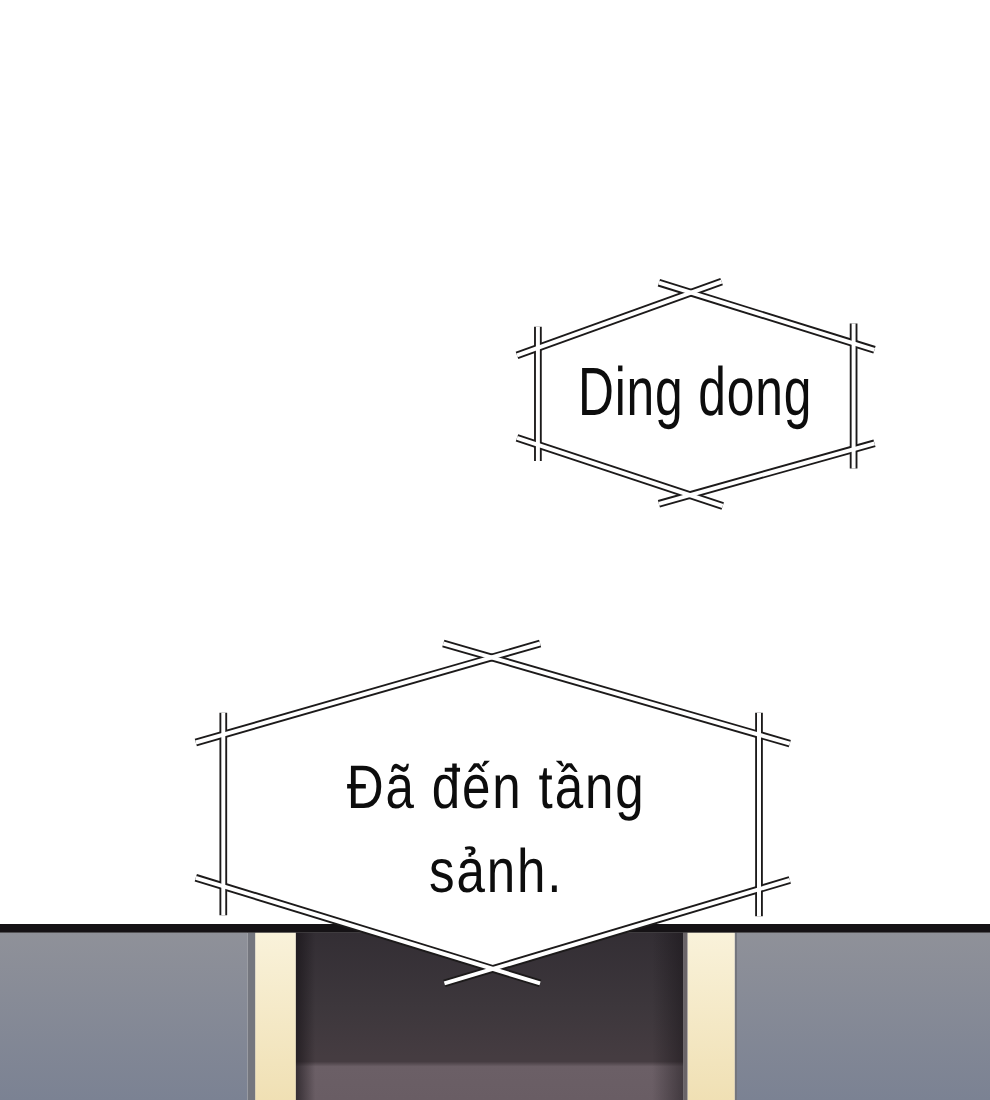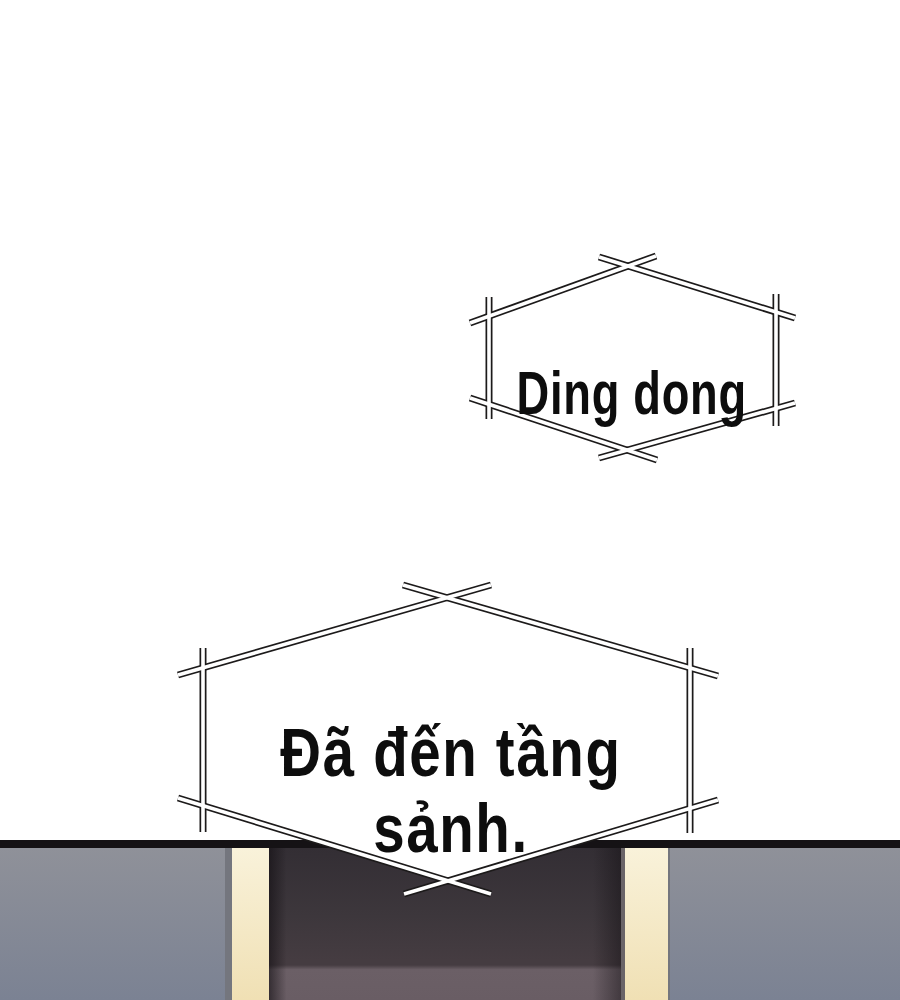--- a/index.html
+++ b/index.html
@@ -80,40 +80,39 @@
   }
   .stick-inner {
     stroke: var(--bubble-fill, #ffffff); stroke-width: 3.6;
     fill: none; stroke-linecap: butt;
   }
 
   
   .sfx-text, .caption-text {
     position: absolute;
     color: var(--text-color, #0d0d0d);
-    font-weight: 700;
+    font-weight: 400;
     text-align: center;
     white-space: nowrap;
-    margin-top: 36px;
   }
   .sfx-text {
     left: 452px; top: 326px;
     width: 360px; height: 62px;
     font-size: 62px; line-height: 62px;
     letter-spacing: 1px;
   }
   .sfx-text .squeeze {
     display: inline-block;
     transform: scale(0.73, 1);
     transform-origin: 50% 50%;
   }
   .caption-text {
     left: 221px; top: 678px;
     width: 460px;
-    font-size: 68px; line-height: 76px;
+    font-size: 56px; line-height: 76px;
     letter-spacing: 2px;
   }
   .caption-text .squeeze {
     display: block;
     transform: scale(0.83, 1);
     transform-origin: 50% 50%;
   }
 </style>
 </head>
 <body>

